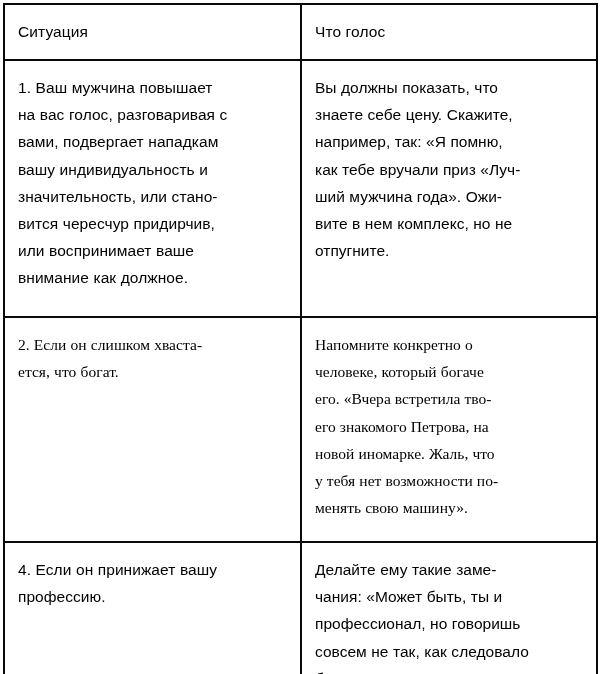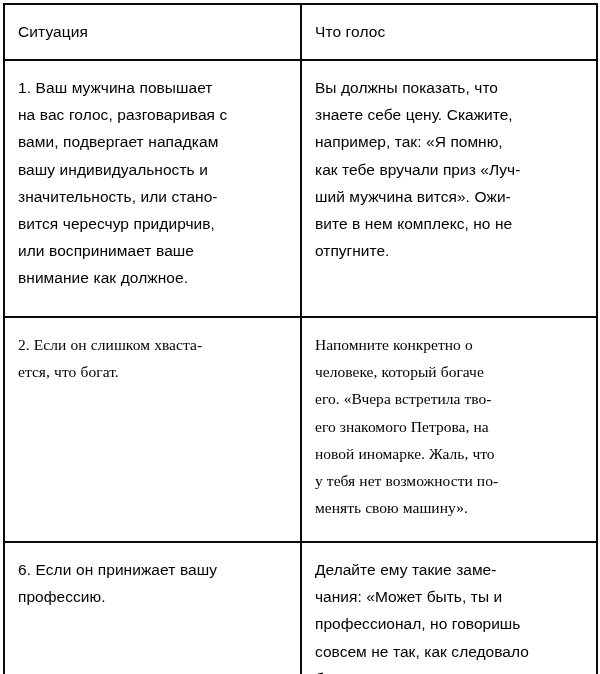--- a/index.html
+++ b/index.html
@@ -104,21 +104,21 @@
 значительность, или стано-
 вится чересчур придирчив,
 или воспринимает ваше
 внимание как должное.</span>
         </td>
         <td class="col-action">
           <span class="cell-text">Вы должны показать, что
 знаете себе цену. Скажите,
 например, так: «Я помню,
 как тебе вручали приз «Луч-
-ший мужчина вится». Ожи-
+ший мужчина года». Ожи-
 вите в нем комплекс, но не
 отпугните.</span>
         </td>
       </tr>
 
       <tr class="row-2">
         <td class="col-situation">
           <span class="cell-text">2. Если он слишком хваста-
 ется, что богат.</span>
         </td>
@@ -128,21 +128,21 @@
 его. «Вчера встретила тво-
 его знакомого Петрова, на
 новой иномарке. Жаль, что
 у тебя нет возможности по-
 менять свою машину».</span>
         </td>
       </tr>
 
       <tr class="row-3">
         <td class="col-situation">
-          <span class="cell-text">6. Если он принижает вашу
+          <span class="cell-text">4. Если он принижает вашу
 профессию.</span>
         </td>
         <td class="col-action">
           <span class="cell-text">Делайте ему такие заме-
 чания: «Может быть, ты и
 профессионал, но говоришь
 совсем не так, как следовало
 бы специалисту».</span>
         </td>
       </tr>

